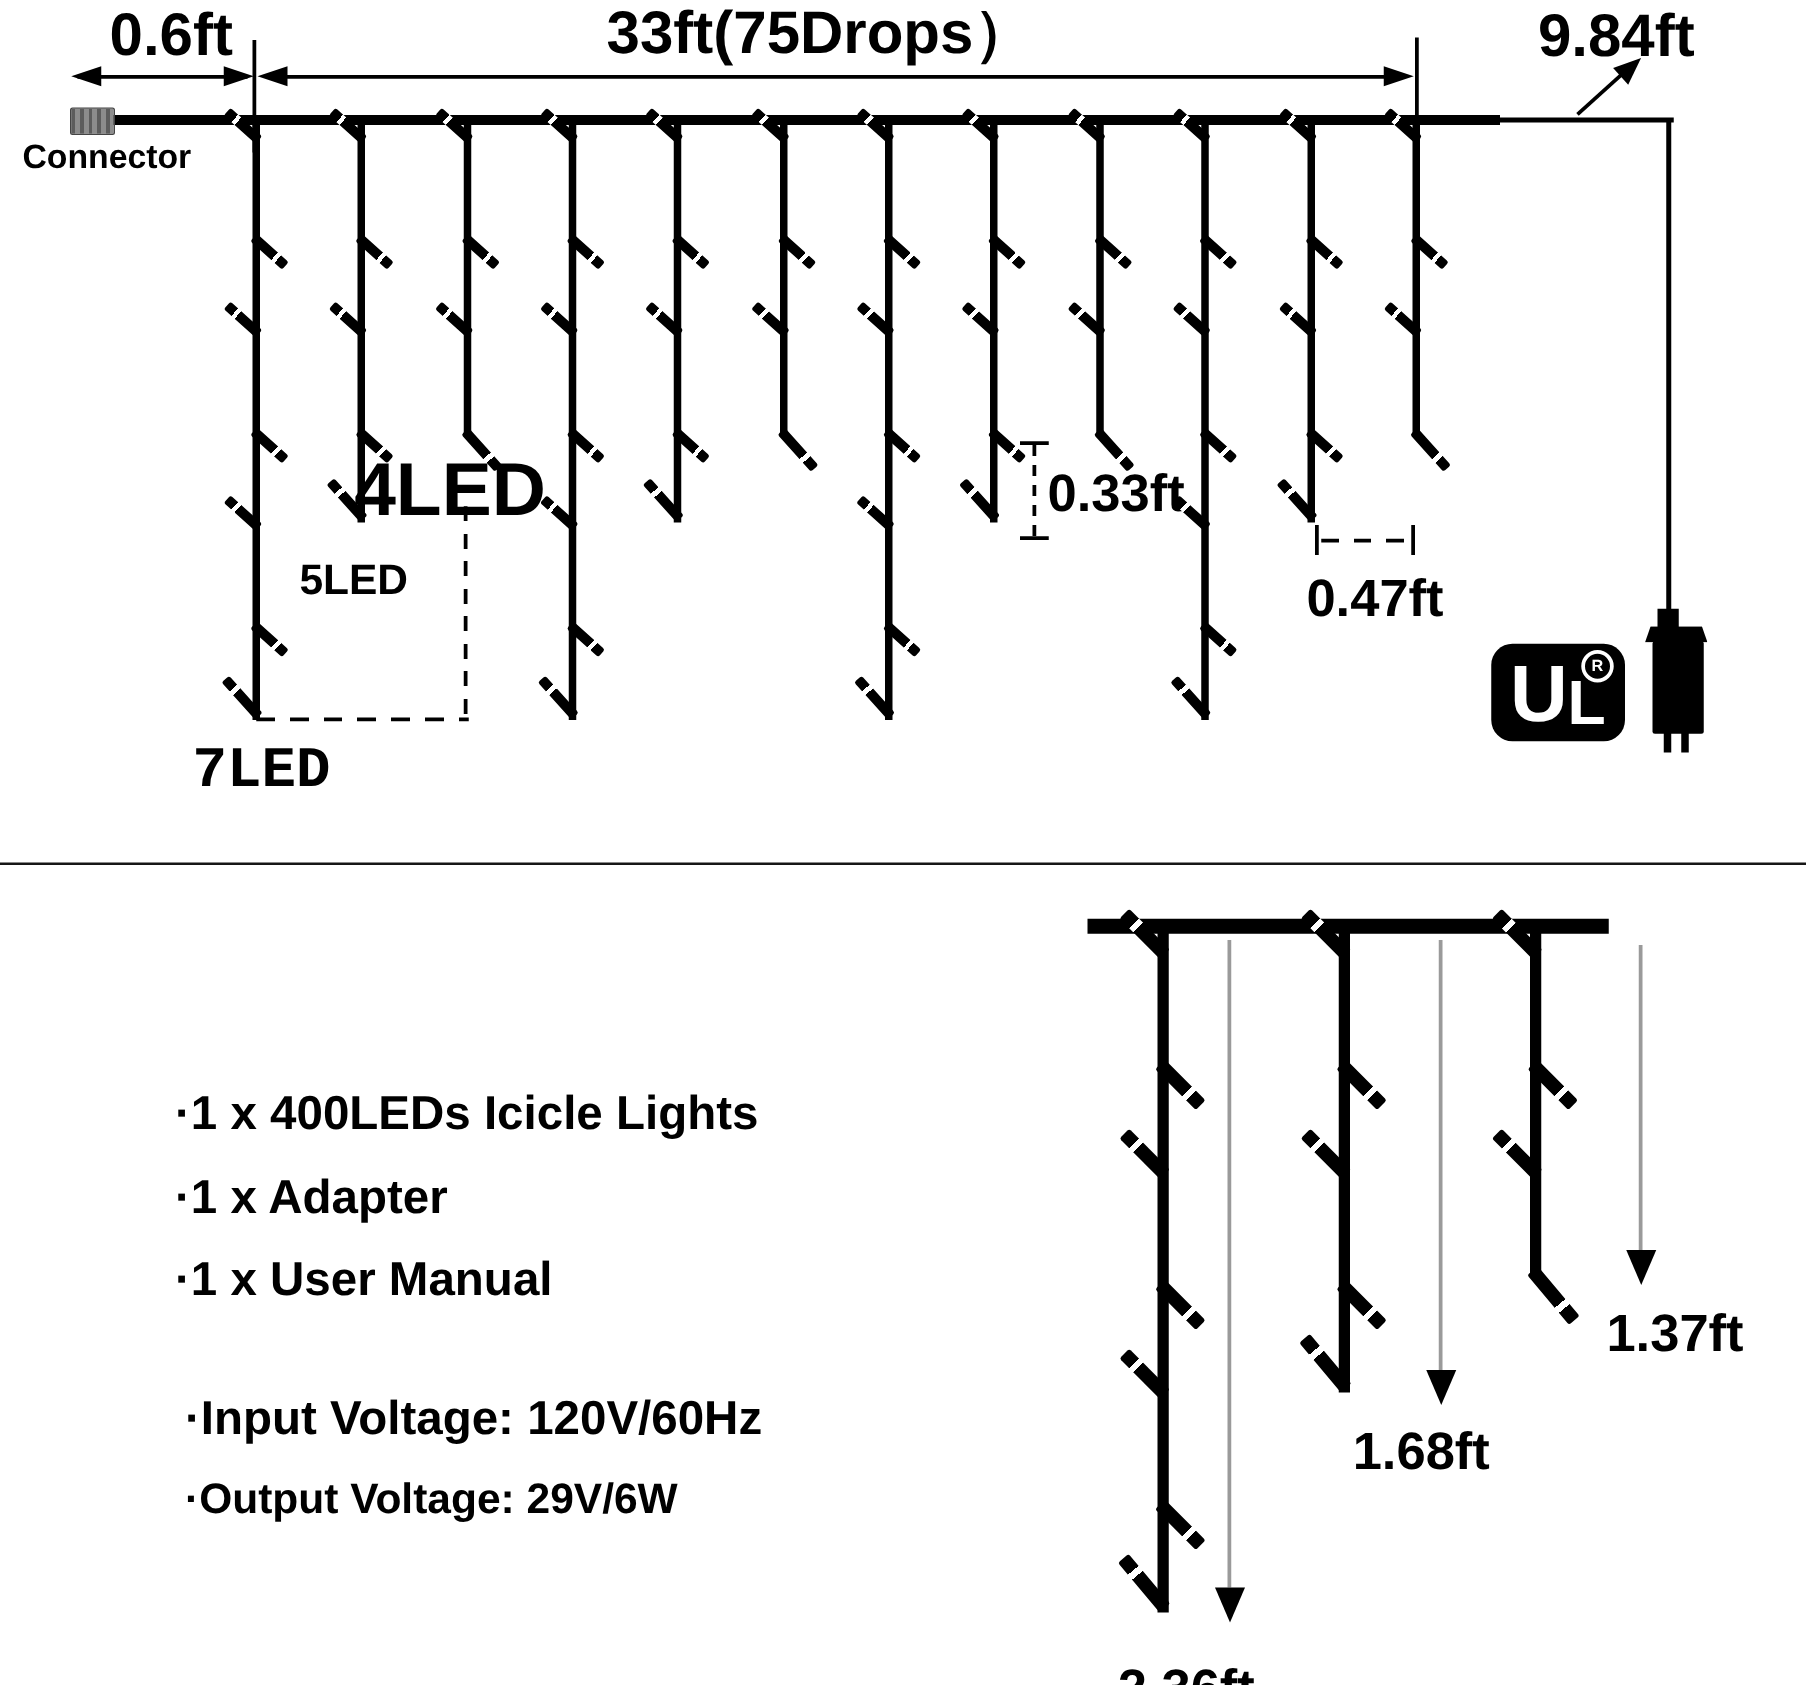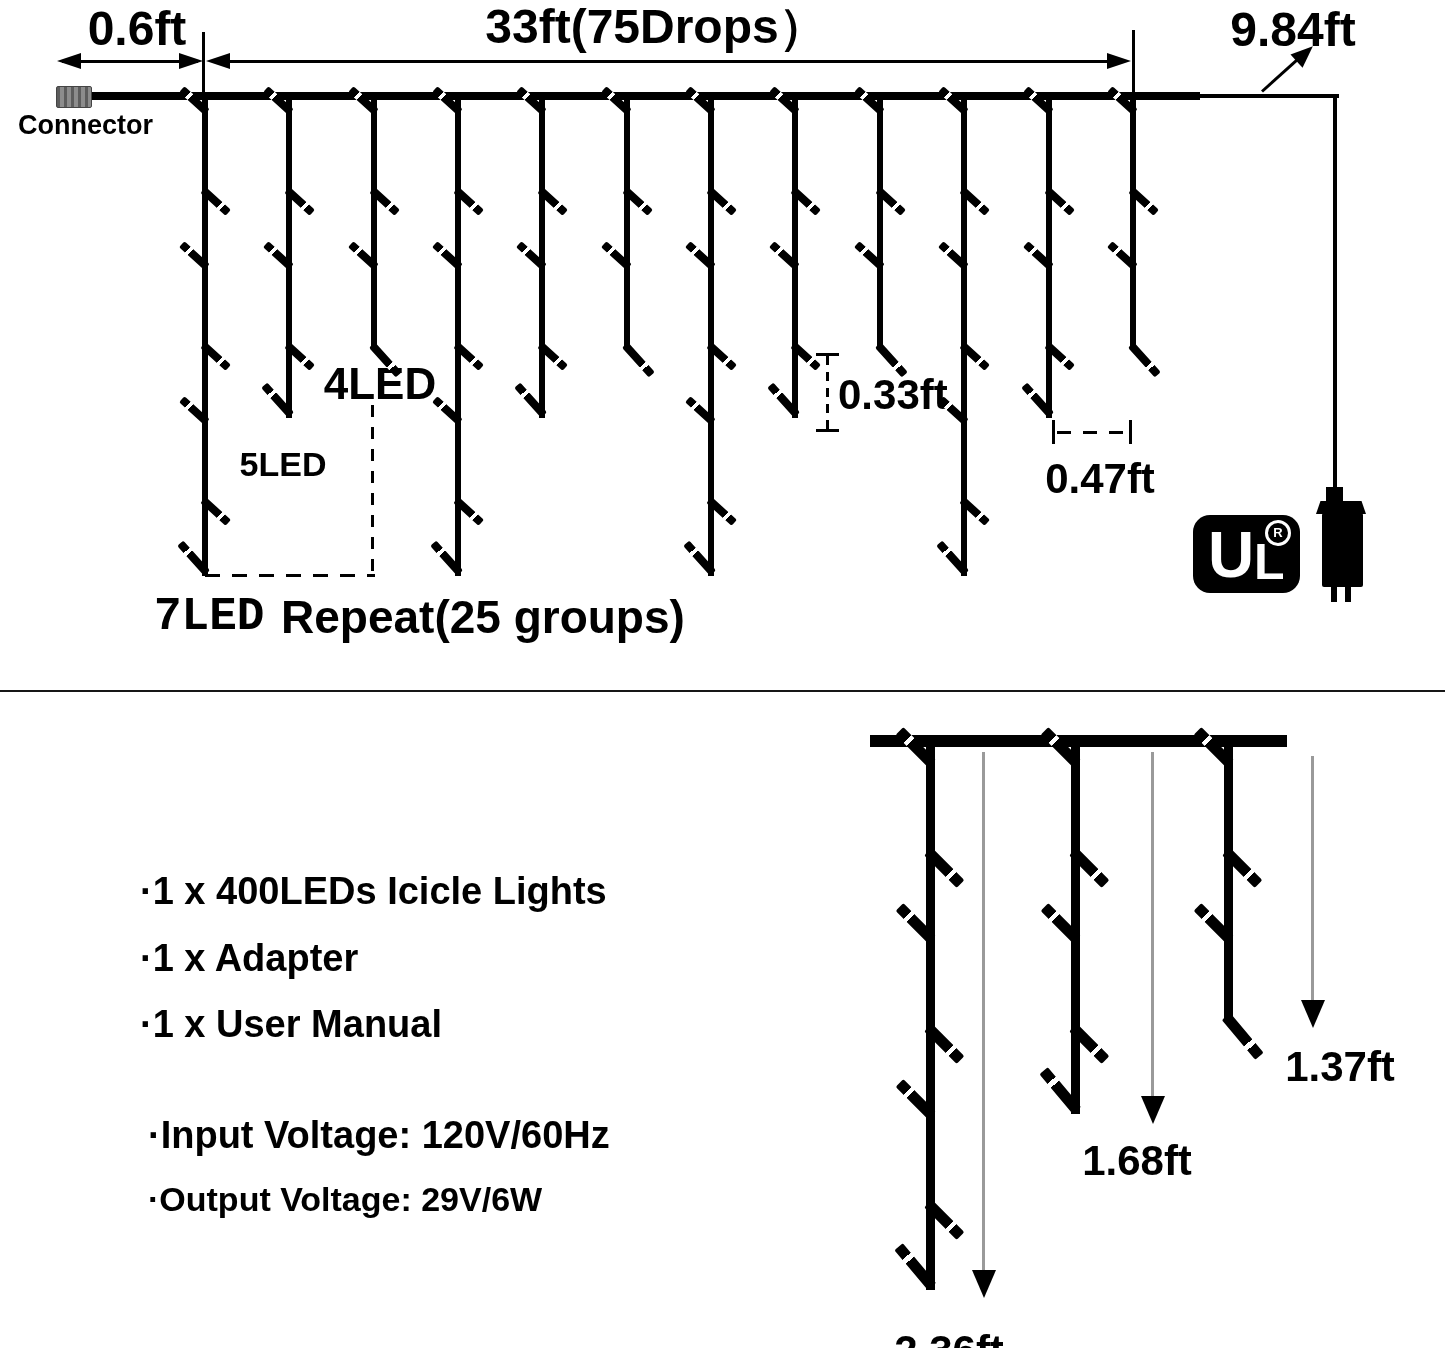--- a/index.html
+++ b/index.html
@@ -61,24 +61,23 @@
   <div class="bar" style="left:1322px;top:513px;width:41px;height:74px;border-radius:2px;"></div>
   <div class="bar" style="left:1331px;top:586px;width:6px;height:16px;"></div>
   <div class="bar" style="left:1345px;top:586px;width:6px;height:16px;"></div>
 
   <div id="ul-badge">
     <span class="u">U</span>
     <span class="l">L</span>
     <span class="reg">R</span>
   </div>
 
-  <div class="lbl cx" style="left:380px;top:362px;font-size:44px;">4LED</div>
+  <div class="lbl cx" style="left:360px;top:362px;font-size:60px;">4LED</div>
   <div class="lbl cx" style="left:283px;top:447px;font-size:34px;">5LED</div>
   <div class="lbl" style="left:154px;top:594px;font-size:46px;font-family:Liberation Mono, monospace;">7LED</div>
-  <div class="lbl" style="left:281px;top:594px;font-size:46px;">Repeat(25 groups)</div>
 
   <div class="dashv" style="left:371px;top:405px;width:3px;height:170px;"></div>
   <div class="dashh" style="left:205px;top:574px;width:170px;height:3px;"></div>
 
   <div class="bar" style="left:816px;top:353px;width:23px;height:3px;"></div>
   <div class="dashv fine" style="left:826px;top:356px;width:3px;height:73px;"></div>
   <div class="bar" style="left:816px;top:429px;width:23px;height:3px;"></div>
   <div class="lbl" style="left:838px;top:374px;font-size:42px;">0.33ft</div>
 
   <div class="bar" style="left:1052px;top:420px;width:3px;height:24px;"></div>

